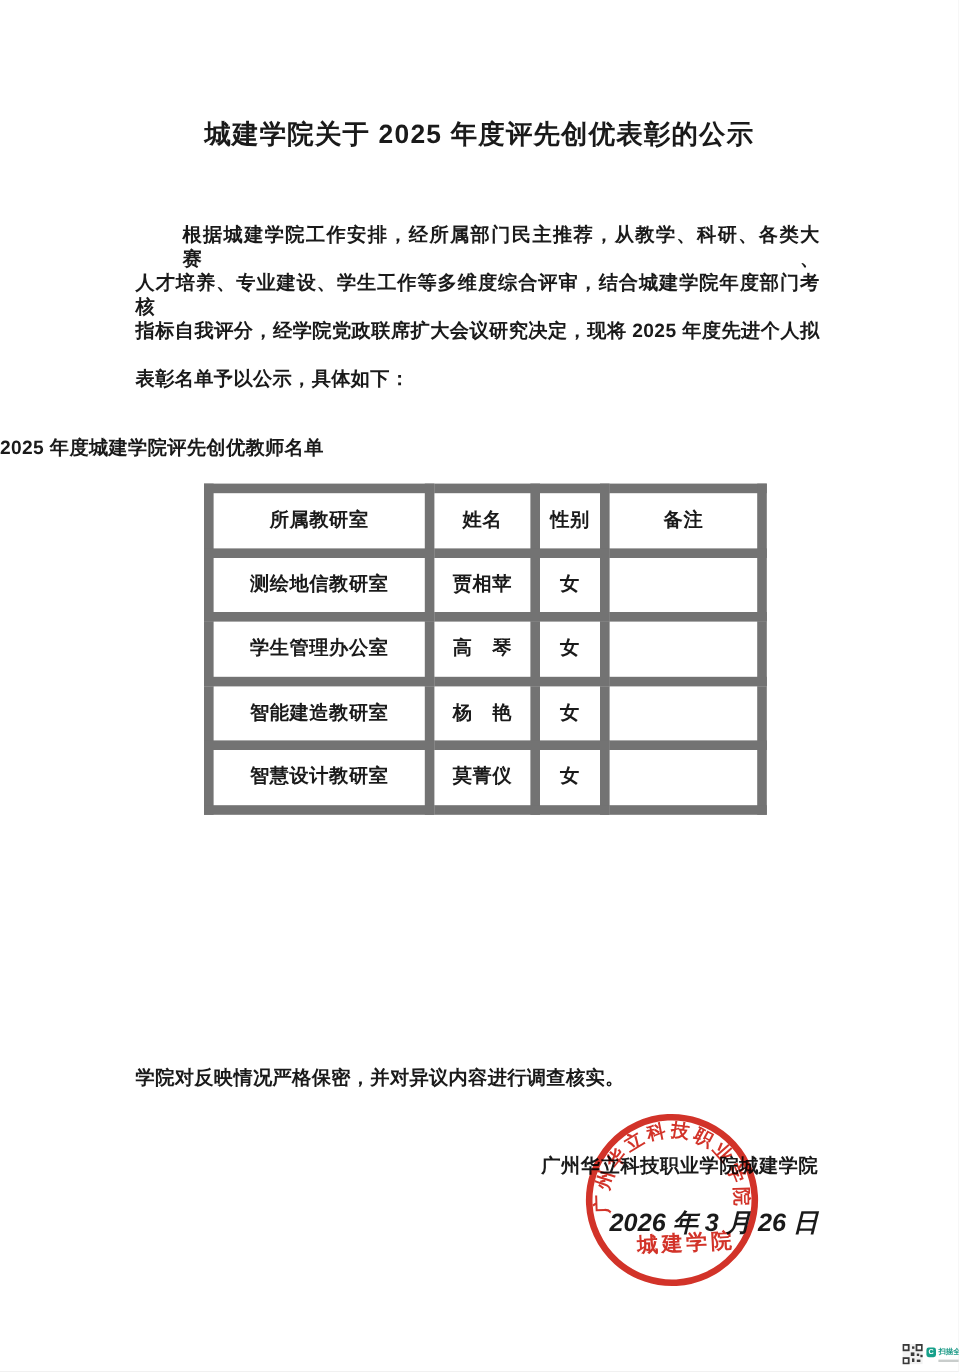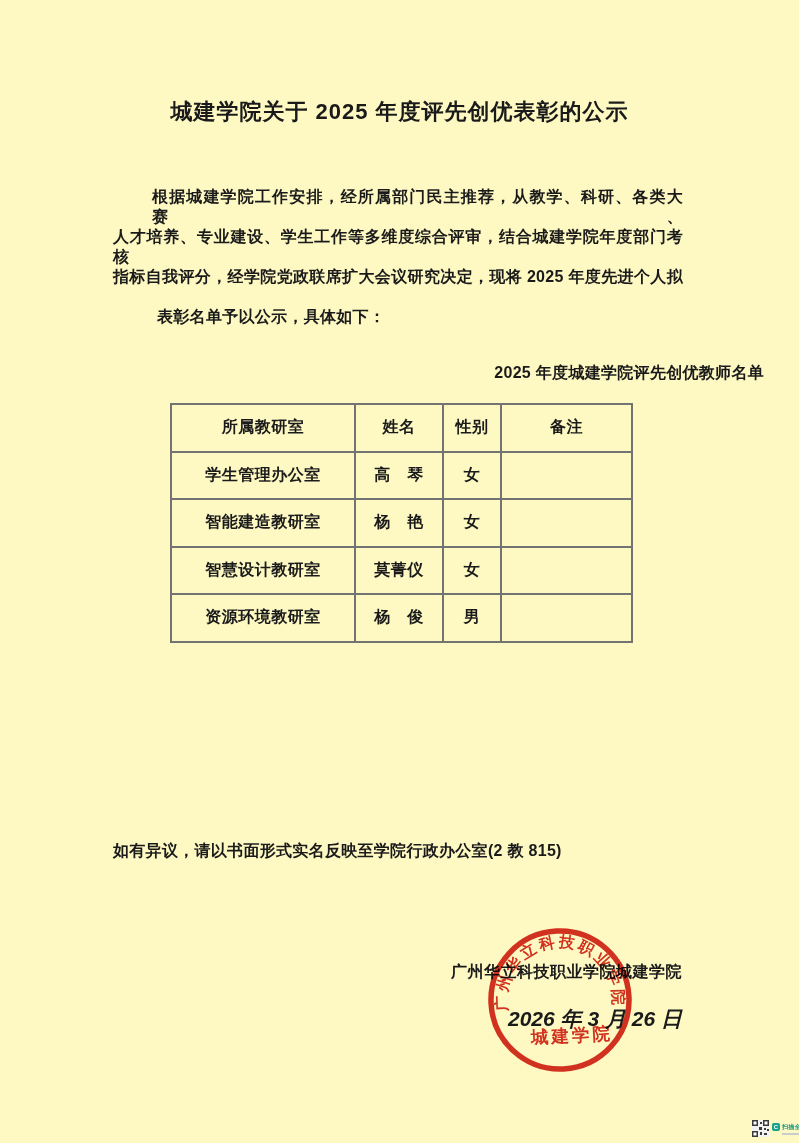--- a/index.html
+++ b/index.html
@@ -1,20 +1,20 @@
 <!DOCTYPE html>
 <html><head>
 <meta charset="utf-8">
 <style>
   html,body{margin:0;padding:0;background:#e8e8e8;}
   .page{
     position:relative;
     width:799px;height:1143px;
     margin:0 auto;
-    background:#fef9c3;
+    background:#ffffff;
     overflow:hidden;
     font-family:"Liberation Sans", sans-serif;
     color:#1a1a1a;
   }
   .doc-title{
     position:absolute;top:99px;left:0;width:799px;
     text-align:center;
     font-size:22px;font-weight:700;letter-spacing:1px;
     line-height:1.2;
   }
@@ -25,33 +25,33 @@
     white-space:nowrap;
   }
   .para-line.just{
     white-space:normal;
     text-align:justify;
     text-align-last:justify;
   }
   .pl0{top:187px;padding-left:39px;width:531px;}
   .pl1{top:227px;}
   .pl2{top:267px;}
-  .pl3{top:307px;margin-left:44px;}
+  .pl3{top:307px;}
   .table-caption{
     position:absolute;top:363px;left:0;width:764px;
-    text-align:right;font-size:16px;font-weight:600;letter-spacing:0.3px;
+    text-align:left;font-size:16px;font-weight:600;letter-spacing:0.3px;
   }
   table.award{
     position:absolute;top:403px;left:170px;
     border-collapse:collapse;
     table-layout:fixed;
     width:461px;
   }
   table.award td,table.award th{
-    border:2px solid #737373;
+    border:8px solid #737373;
     text-align:center;vertical-align:middle;
     font-size:16px;font-weight:600;letter-spacing:0.5px;
     padding:0;
     height:45.5px;
     overflow:hidden;
   }
   table.award th{font-weight:700;}
   .note-line{
     position:absolute;left:113px;
     font-size:16px;font-weight:600;letter-spacing:0.3px;
@@ -126,47 +126,47 @@
     <thead>
       <tr>
         <th>所属教研室</th>
         <th>姓名</th>
         <th>性别</th>
         <th>备注</th>
       </tr>
     </thead>
     <tbody>
       <tr>
+        <td>测绘地信教研室</td>
+        <td>贾相苹</td>
+        <td>女</td>
+        <td></td>
+      </tr>
+      <tr>
         <td>学生管理办公室</td>
         <td>高　琴</td>
         <td>女</td>
         <td></td>
       </tr>
       <tr>
         <td>智能建造教研室</td>
         <td>杨　艳</td>
         <td>女</td>
         <td></td>
       </tr>
       <tr>
         <td>智慧设计教研室</td>
         <td>莫菁仪</td>
         <td>女</td>
         <td></td>
       </tr>
-      <tr>
-        <td>资源环境教研室</td>
-        <td>杨　俊</td>
-        <td>男</td>
-        <td></td>
-      </tr>
     </tbody>
   </table>
 
-  <div class="note-line nl1">如有异议，请以书面形式实名反映至学院行政办公室(2 教 815)</div>
+  <div class="note-line nl2">学院对反映情况严格保密，并对异议内容进行调查核实。</div>
 
   <div class="sig-org">广州华立科技职业学院城建学院</div>
   <div class="sig-date">2026 年 3 月 26 日</div>
 
   <svg class="seal" viewBox="0 0 160 160" xmlns="http://www.w3.org/2000/svg">
     <circle cx="80" cy="80" r="69" fill="none" stroke="#cf2318" stroke-width="5.5"></circle>
     <defs>
       <path id="sealArc" d="M 27.8 89.2 A 53 53 0 1 1 132.2 89.2" fill="none"></path>
     </defs>
     <text font-size="15.5" font-weight="700" fill="#cf2318" letter-spacing="3" font-family="Liberation Sans, sans-serif">

